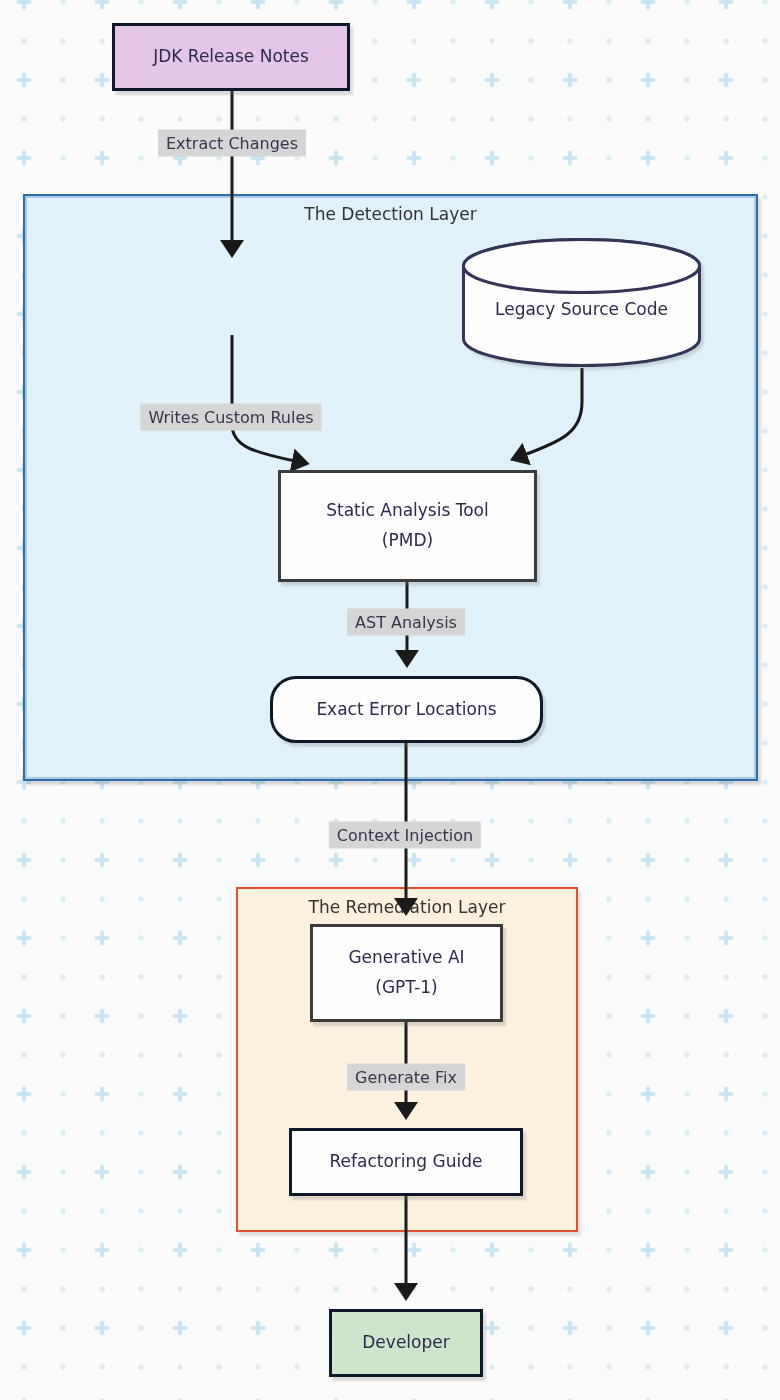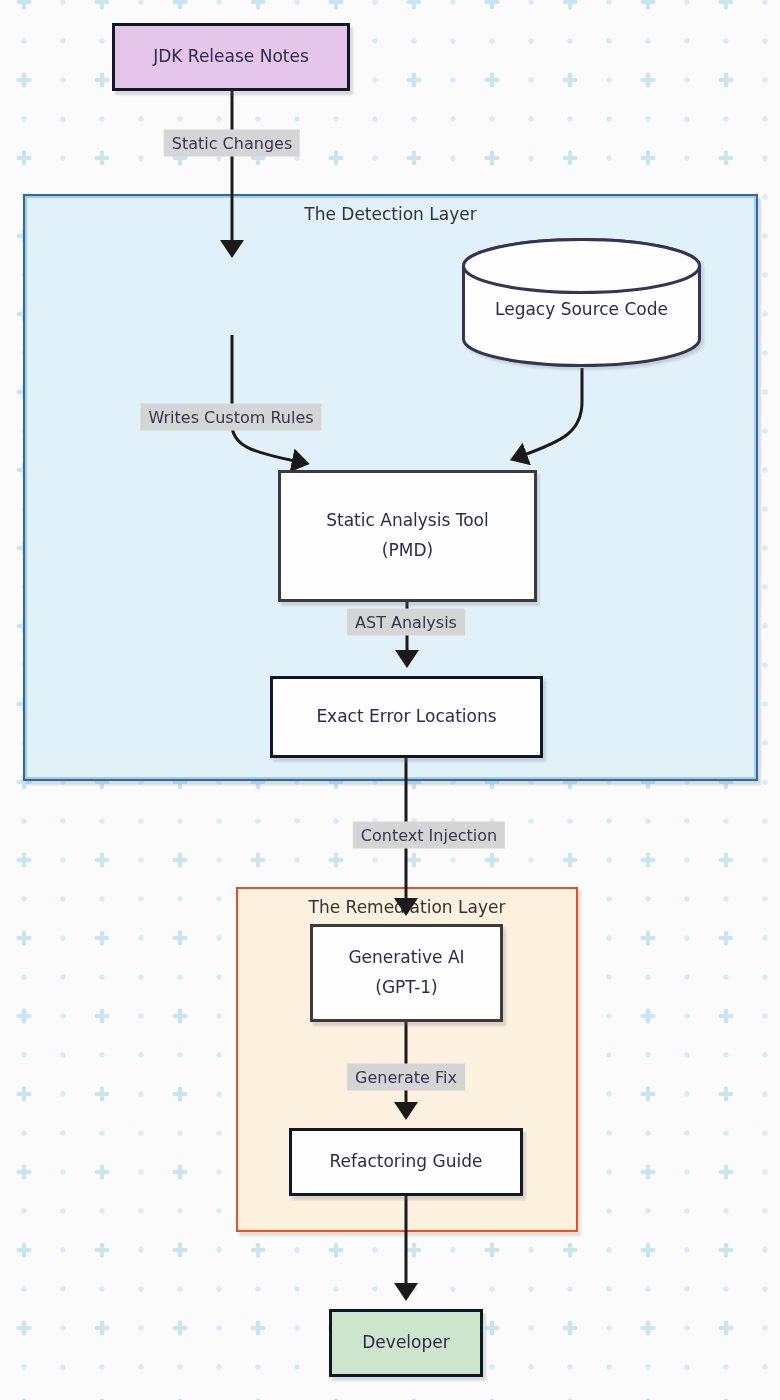--- a/index.html
+++ b/index.html
@@ -37,35 +37,35 @@
     box-shadow:3px 4px 2px rgba(120,120,120,0.25);
   }
   .node-jdk{left:112px;top:23px;width:238px;height:68px;background:#e5c6ea;}
   .node-devai{left:76px;top:266px;width:312px;height:69px;}
   .node-cyl{
     left:461px;top:237px;width:241px;height:131px;
     background:transparent;border:none;box-shadow:none;display:block;
   }
   .node-cyl svg{display:block;filter:drop-shadow(3px 3px 1px rgba(120,120,120,0.25));}
   .cyl-label{position:absolute;left:0;right:0;top:58px;text-align:center;}
-  .node-pmd{left:278px;top:470px;width:259px;height:132px;border-color:#3b3b3b;}
-  .node-errors{left:270px;top:676px;width:273px;height:82px;}
+  .node-pmd{left:278px;top:470px;width:259px;height:112px;border-color:#3b3b3b;}
+  .node-errors{left:270px;top:676px;width:273px;height:67px;border-radius:26px;}
   .node-genai{left:310px;top:924px;width:193px;height:98px;border-color:#3b3b3b;}
   .node-guide{left:289px;top:1128px;width:234px;height:68px;}
   .node-dev{left:329px;top:1309px;width:154px;height:68px;background:#cce5cb;}
 
   .edge-label{
     position:absolute;z-index:4;transform:translate(-50%,-50%);
     background:#d5d5d5;color:#36364d;font-size:16px;
     padding:4px 8px;white-space:nowrap;
   }
   .el-extract{left:232px;top:143px;}
   .el-writes{left:231px;top:417px;}
   .el-ast{left:406px;top:622px;}
-  .el-context{left:405px;top:835px;margin-left:24px;}
+  .el-context{left:405px;top:835px;}
   .el-generate{left:406px;top:1077px;}
 </style>
 </head>
 <body>
 
 <div class="stage">
 
   <svg class="bg-pattern" width="780" height="1400" xmlns="http://www.w3.org/2000/svg">
     <defs>
       <pattern id="gridpat" width="78" height="78" patternUnits="userSpaceOnUse" patternTransform="translate(-15,-37)">
@@ -136,19 +136,19 @@
   </div>
 
   <div class="node node-guide">
     <span>Refactoring Guide</span>
   </div>
 
   <div class="node node-dev">
     <span>Developer</span>
   </div>
 
-  <div class="edge-label el-extract">Static Changes</div>
+  <div class="edge-label el-extract">Extract Changes</div>
   <div class="edge-label el-writes">Writes Custom Rules</div>
   <div class="edge-label el-ast">AST Analysis</div>
   <div class="edge-label el-context">Context Injection</div>
   <div class="edge-label el-generate">Generate Fix</div>
 
 </div>
 
 </body></html>

